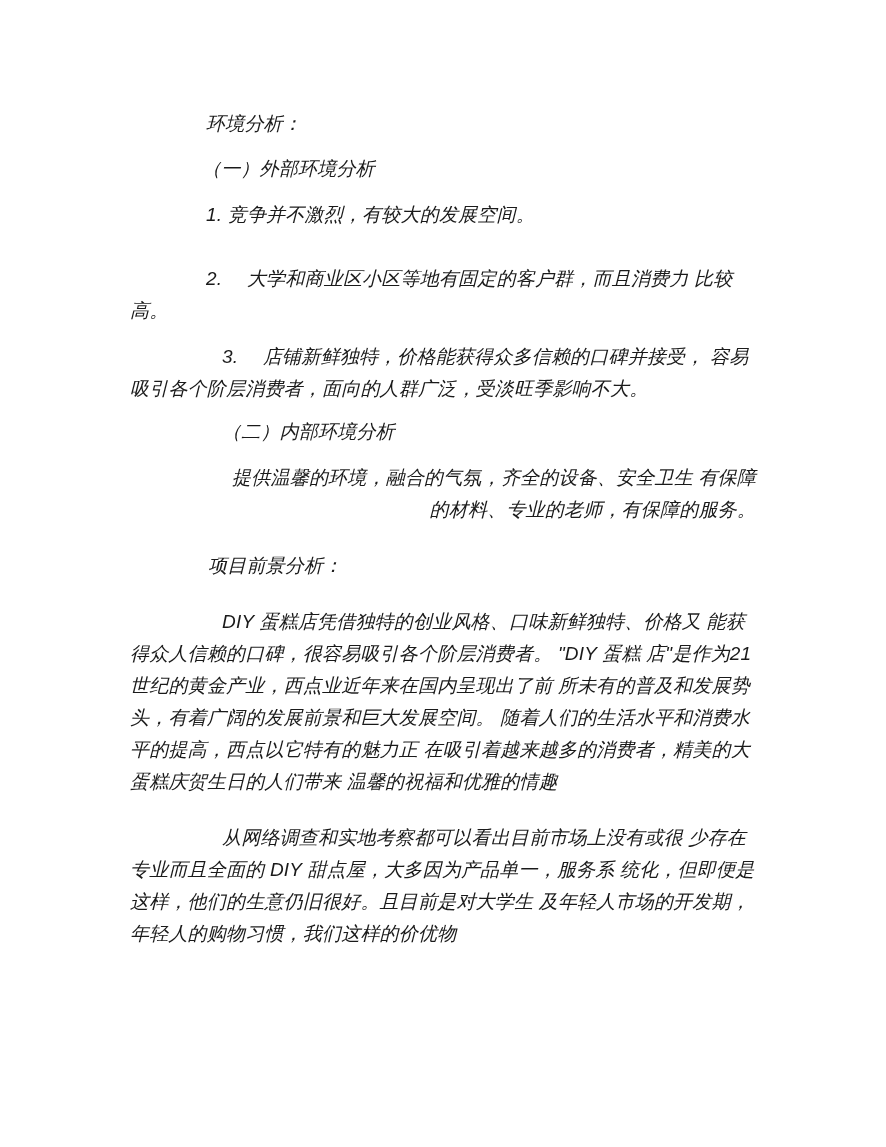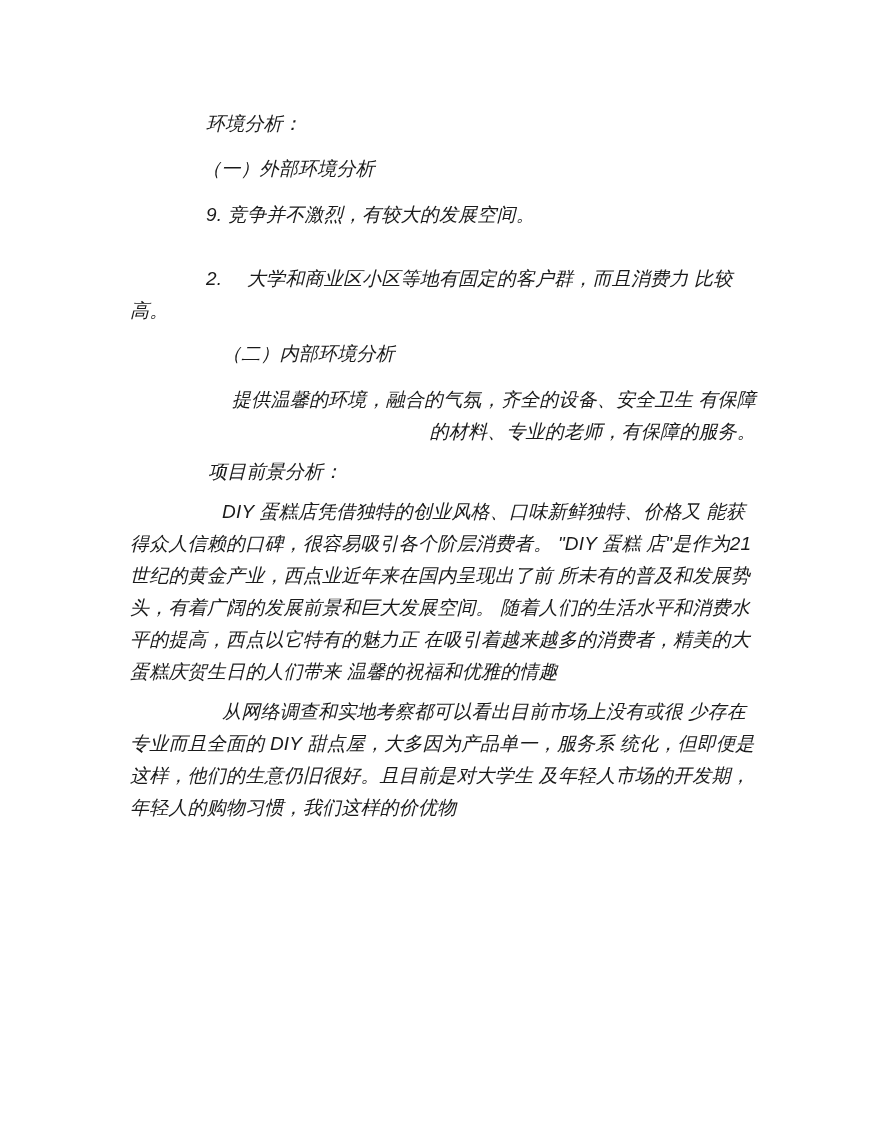--- a/index.html
+++ b/index.html
@@ -48,37 +48,38 @@
   .ind-e  { text-indent: 0; }      
 
   
   .gap-0  { margin-top: 0; }
   .gap-1  { margin-top: 13px; }
   .gap-2  { margin-top: 14px; }
   .gap-3  { margin-top: 32px; }
   .gap-4  { margin-top: 14px; }
   .gap-5  { margin-top: 11px; }
   .gap-6  { margin-top: 14px; text-align: right; }
-  .gap-7  { margin-top: 8px; }
+  .gap-7  { margin-top: 24px; }
   .gap-8  { margin-top: 15px; }
 </style>
 </head>
 <body style="color: rgb(26, 26, 26);">
 
 <div id="page" style="background: rgb(255, 255, 255);">
   <div id="doc-body">
 
     <p class="para ind-a gap-0">环境分析：</p>
 
     <p class="para ind-b gap-1">（一）外部环境分析</p>
 
-    <p class="para ind-a gap-2">9. 竞争并不激烈，有较大的发展空间。</p>
+    <p class="para ind-a gap-2">1. 竞争并不激烈，有较大的发展空间。</p>
 
     <p class="para ind-a gap-3">2.　 大学和商业区小区等地有固定的客户群，而且消费力 比较高。</p>
 
+    <p class="para ind-c gap-4">3.　 店铺新鲜独特，价格能获得众多信赖的口碑并接受， 容易吸引各个阶层消费者，面向的人群广泛，受淡旺季影响不大。</p>
 
     <p class="para ind-c gap-5">（二）内部环境分析</p>
 
     <p class="para ind-c gap-6">提供温馨的环境，融合的气氛，齐全的设备、安全卫生 有保障的材料、专业的老师，有保障的服务。</p>
 
     <p class="para ind-d gap-7">项目前景分析：</p>
 
     <p class="para ind-c gap-7">DIY 蛋糕店凭借独特的创业风格、口味新鲜独特、价格又 能获得众人信赖的口碑，很容易吸引各个阶层消费者。 "DIY 蛋糕 店"是作为21 世纪的黄金产业，西点业近年来在国内呈现出了前 所未有的普及和发展势头，有着广阔的发展前景和巨大发展空间。 随着人们的生活水平和消费水平的提高，西点以它特有的魅力正 在吸引着越来越多的消费者，精美的大蛋糕庆贺生日的人们带来 温馨的祝福和优雅的情趣</p>
 
     <p class="para ind-c gap-7">从网络调查和实地考察都可以看出目前市场上没有或很 少存在专业而且全面的 DIY 甜点屋，大多因为产品单一，服务系 统化，但即便是这样，他们的生意仍旧很好。且目前是对大学生 及年轻人市场的开发期，年轻人的购物习惯，我们这样的价优物</p>

